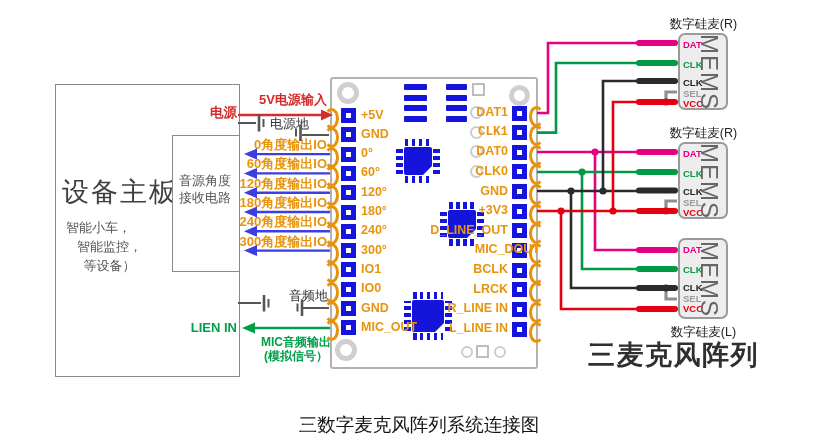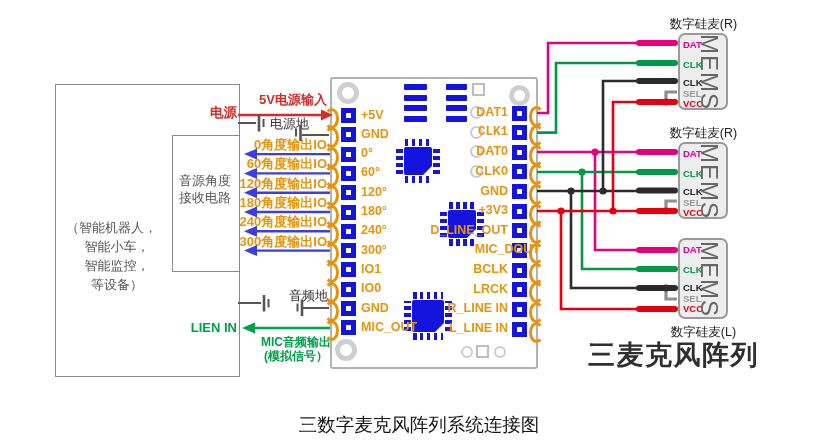--- a/index.html
+++ b/index.html
@@ -68,22 +68,22 @@
            font-family:"Liberation Serif","DejaVu Serif",serif;font-size:18.5px;color:#151515;}
 
   #wire-svg{position:absolute;left:0;top:0;z-index:4;pointer-events:none;}
 </style>
 </head>
 <body>
 
 <div id="canvas">
 
   <div class="abs" id="device-box"></div>
+  <div class="abs" id="device-title">设备主板</div>
   <div class="abs" id="device-notes">
-    <div class="note-line">（智能机器人，</div>
     <div class="note-line">智能小车，</div>
     <div class="note-line">智能监控，</div>
     <div class="note-line">等设备）</div>
   </div>
   <div class="abs" id="inner-box"></div>
   <div class="abs" id="inner-text">
     <div>音源角度</div>
     <div>接收电路</div>
   </div>
 

